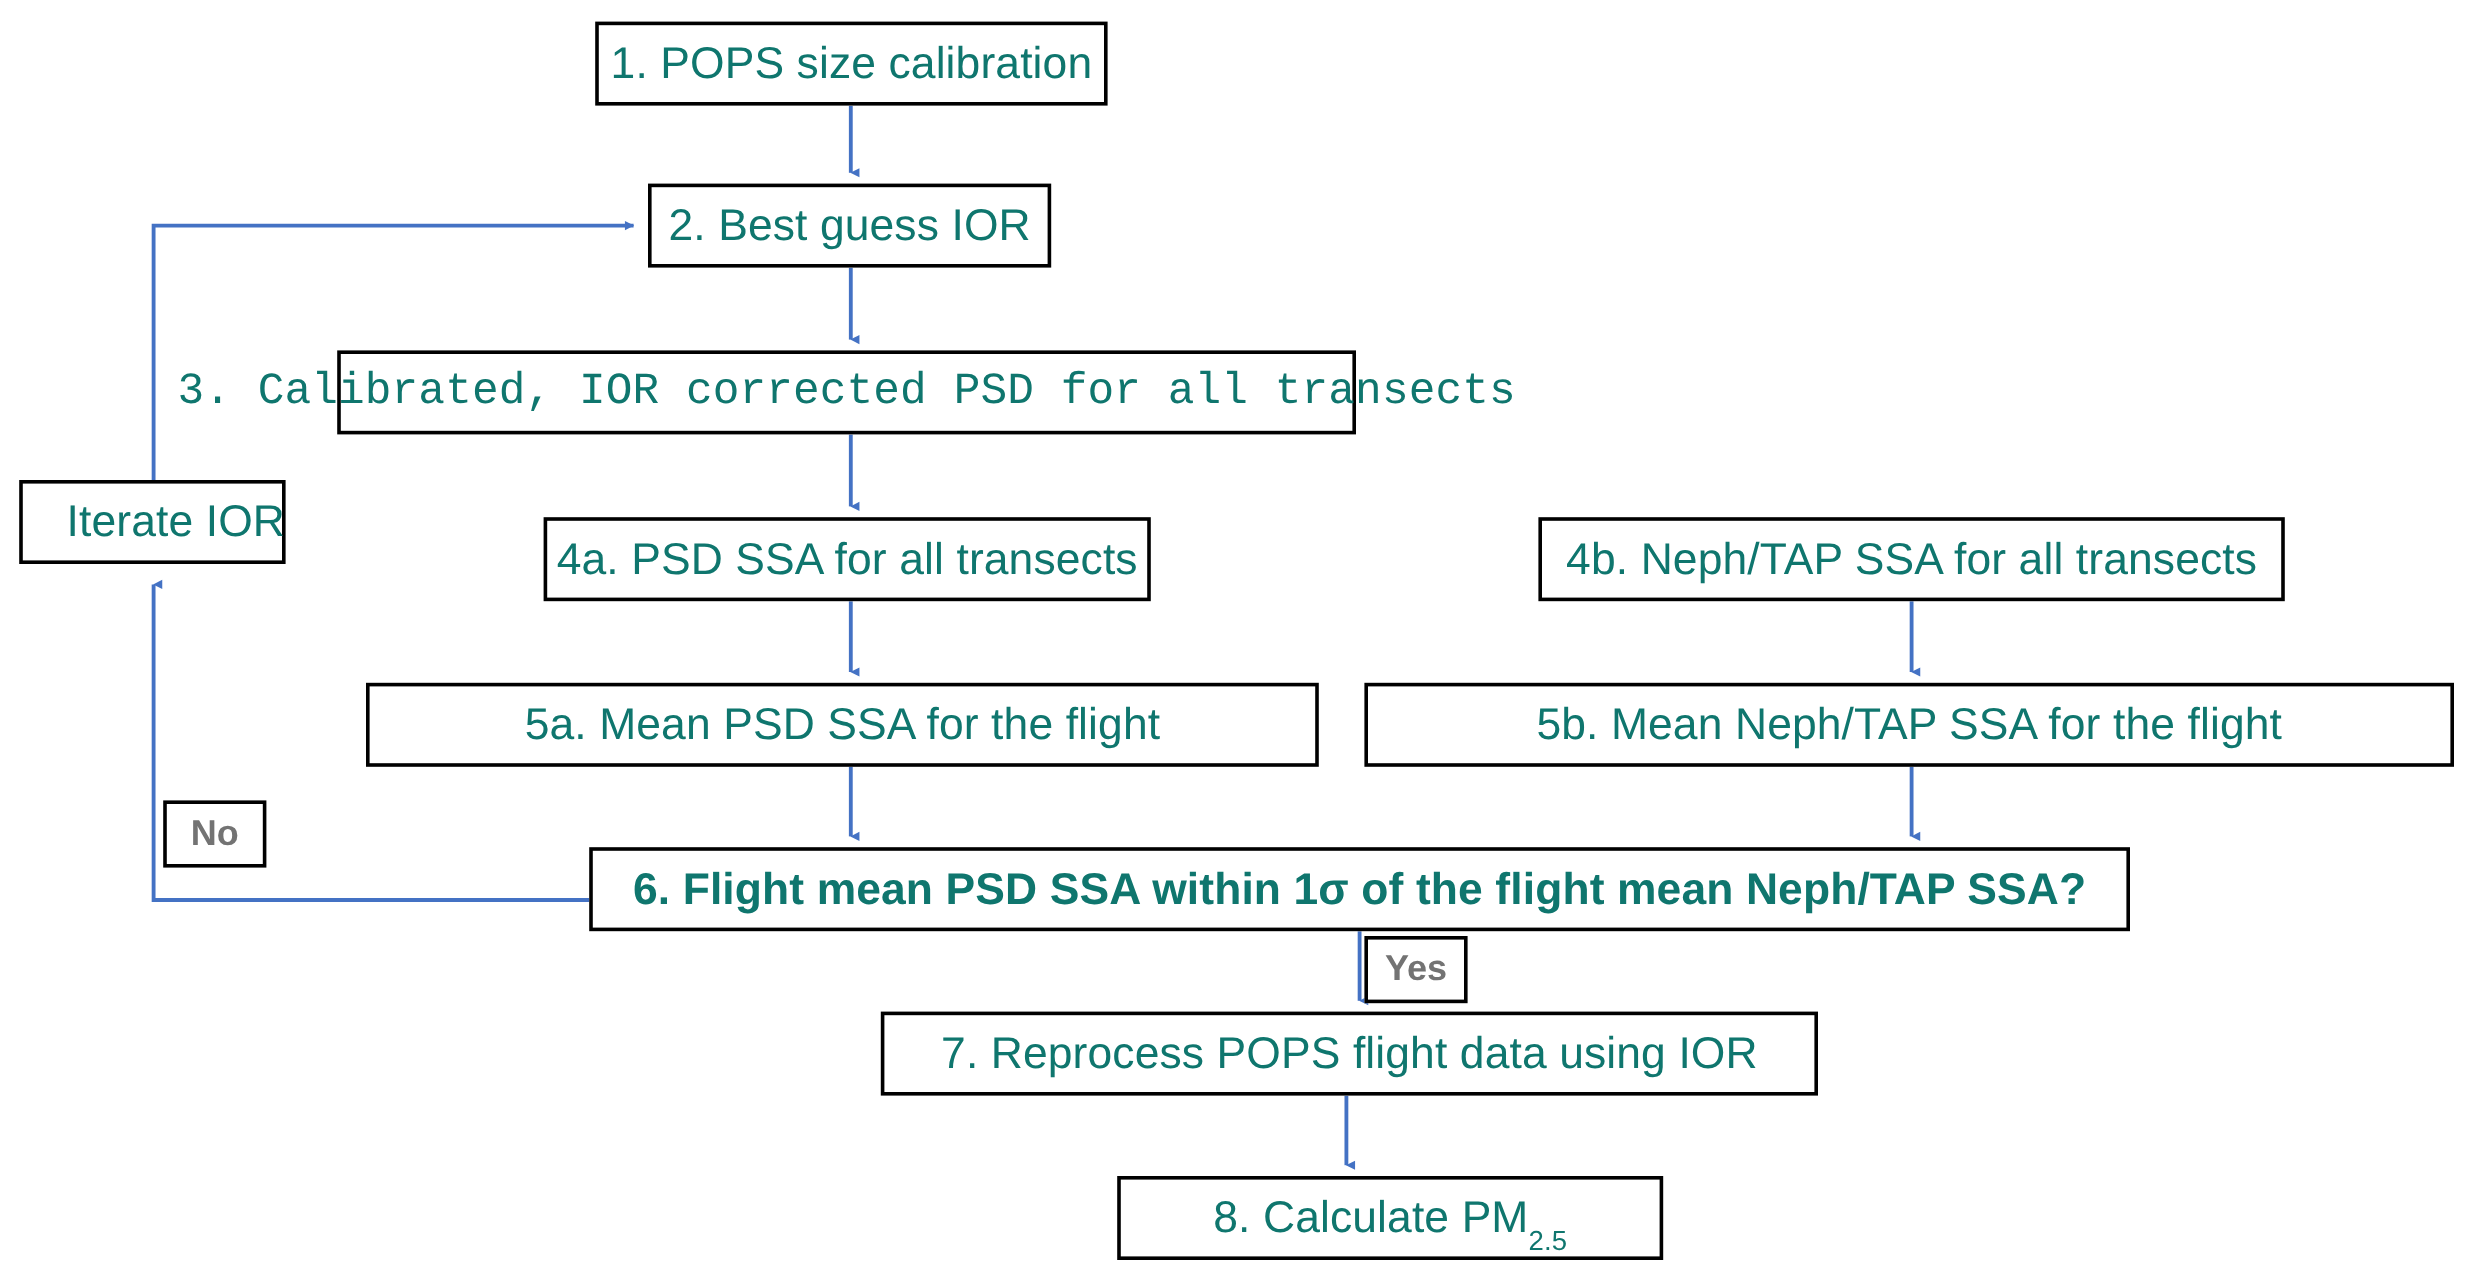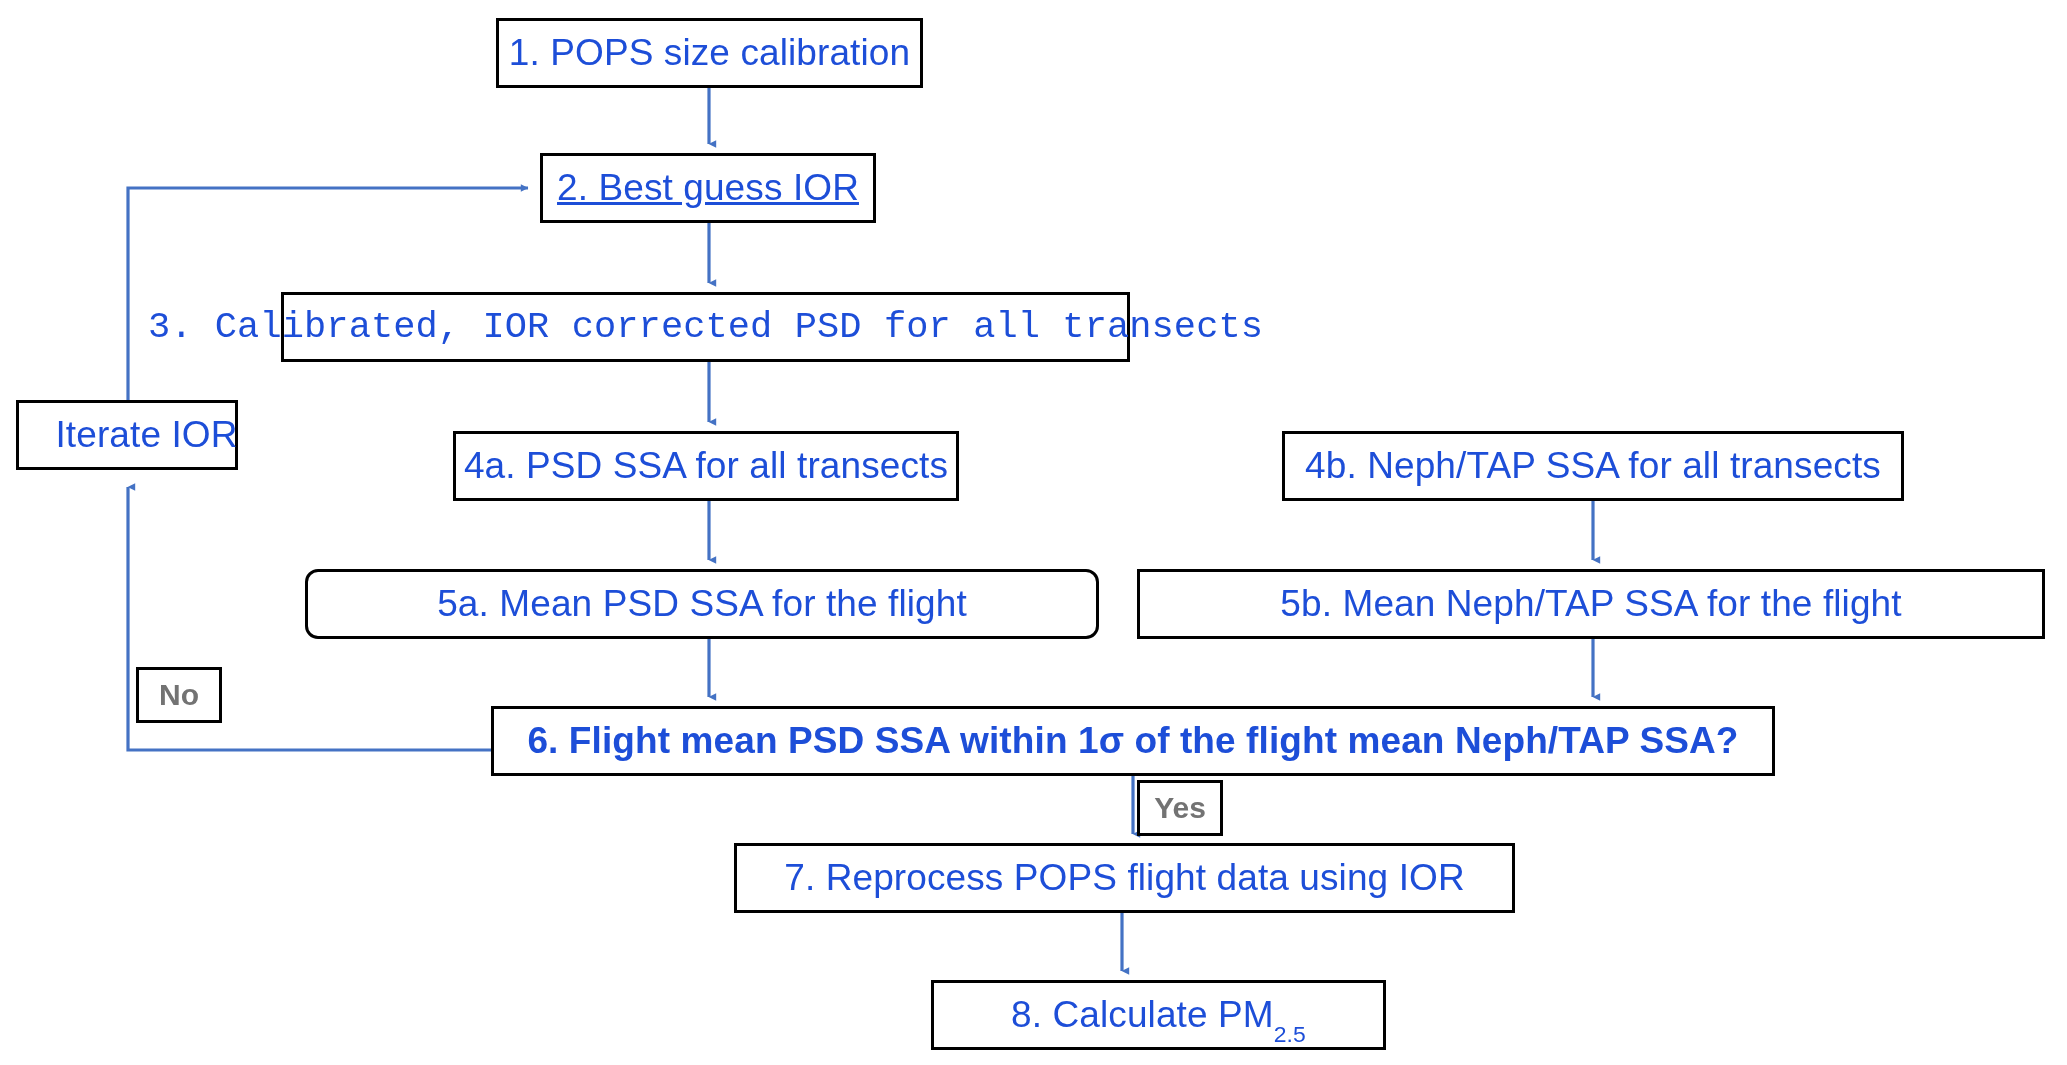--- a/index.html
+++ b/index.html
@@ -28,21 +28,21 @@
     display: block;
   }
   .node-box {
     position: absolute;
     box-sizing: border-box;
     border: 3px solid #000000;
     background: #ffffff;
     display: flex;
     align-items: center;
     justify-content: center;
-    color: #1d4ed8;
+    color: #0f766e;
     font-family: "Liberation Sans", sans-serif;
     font-size: 37px;
     line-height: 1.05;
     white-space: nowrap;
     letter-spacing: 0.1px;
   }
   .label-box {
     position: absolute;
     box-sizing: border-box;
     border: 3px solid #000000;
@@ -105,37 +105,37 @@
       <path d="M491,750 L128,750 L128,487" marker-end="url(#ah-up)"></path>
 
       <path d="M128,400 L128,188 L528,188" marker-end="url(#ah-right)"></path>
     </g>
   </svg>
 
   <div class="node-box" style="left:496px; top:18px; width:427px; height:70px;">
     <span>1. POPS size calibration</span>
   </div>
 
-  <div class="node-box" style="left:540px; top:153px; width:336px; height:70px;text-decoration:underline;">
+  <div class="node-box" style="left:540px; top:153px; width:336px; height:70px;">
     <span>2. Best guess IOR</span>
   </div>
 
   <div class="node-box" style="left:281px; top:292px; width:849px; height:70px;font-family:Liberation Mono, monospace;">
     <span>3. Calibrated, IOR corrected PSD for all transects</span>
   </div>
 
   <div class="node-box" style="left:453px; top:431px; width:506px; height:70px;">
     <span>4a. PSD SSA for all transects</span>
   </div>
 
   <div class="node-box" style="left:1282px; top:431px; width:622px; height:70px;text-align:right;">
     <span>4b. Neph/TAP SSA for all transects</span>
   </div>
 
-  <div class="node-box" style="left:305px; top:569px; width:794px; height:70px;border-radius:13px;">
+  <div class="node-box" style="left:305px; top:569px; width:794px; height:70px;">
     <span>5a. Mean PSD SSA for the flight</span>
   </div>
 
   <div class="node-box" style="left:1137px; top:569px; width:908px; height:70px;">
     <span>5b. Mean Neph/TAP SSA for the flight</span>
   </div>
 
   <div class="node-box" style="left:491px; top:706px; width:1284px; height:70px;font-weight:bold;">
     <span>6. Flight mean PSD SSA within 1σ of the flight mean Neph/TAP SSA?</span>
   </div>

